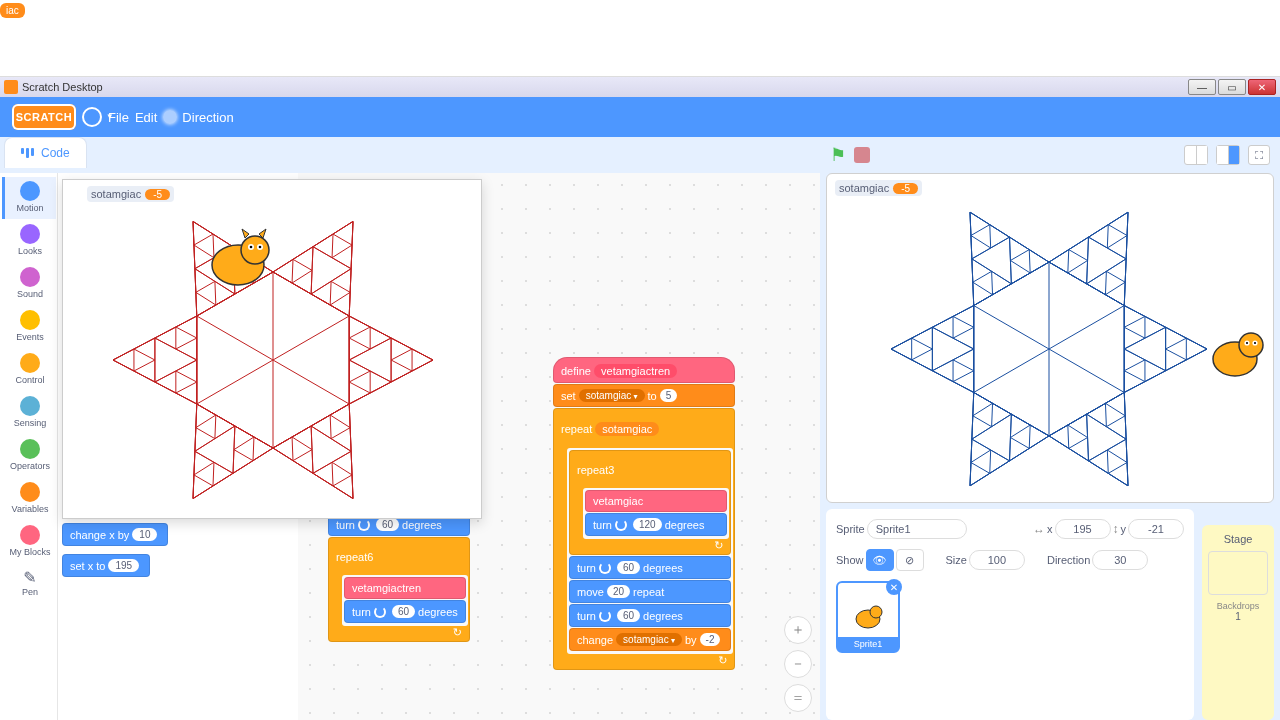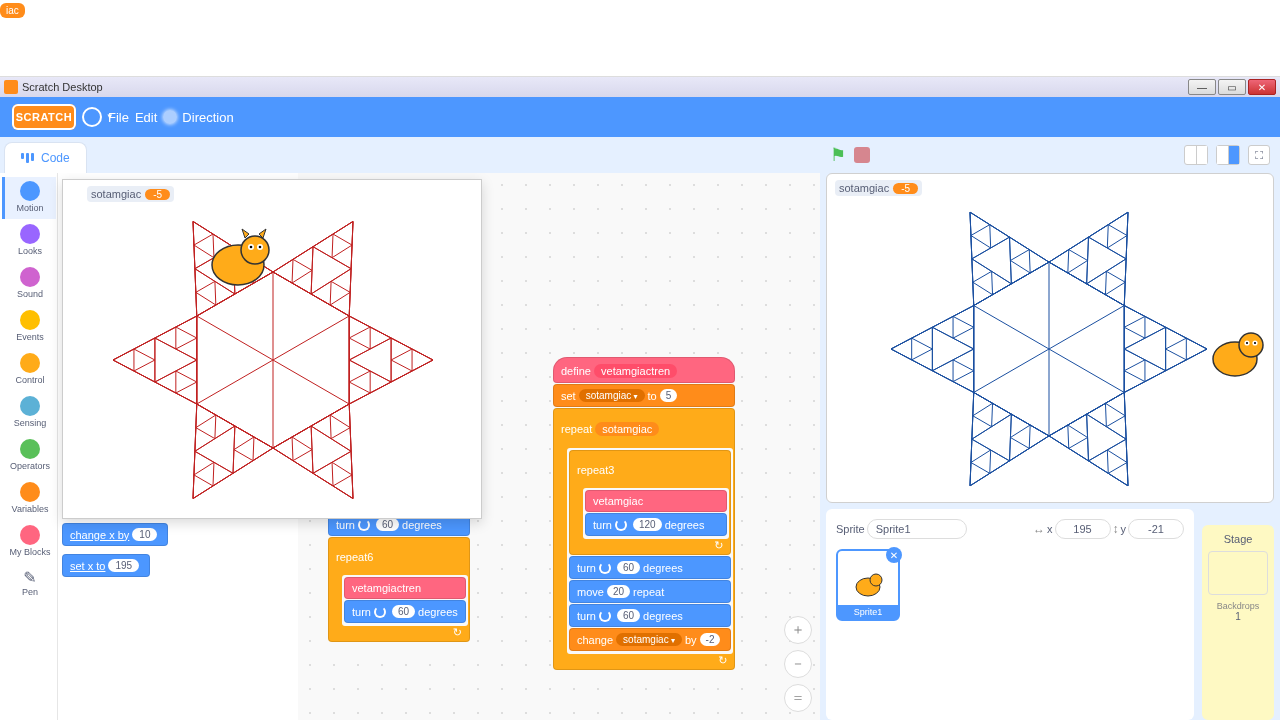--- a/index.html
+++ b/index.html
@@ -18,39 +18,39 @@
   .logo { width:64px; height:26px; background:#ff8c1a; border-radius:6px; display:flex; align-items:center; justify-content:center; font-weight:bold; font-size:11px; color:#fff; letter-spacing:0.5px; box-shadow:0 0 0 2px #fff inset;}
   .menubar .globe { width:20px; height:20px; border:2px solid #fff; border-radius:50%; position:relative;}
   .menubar .globe::after { content:'▾'; position:absolute; right:-12px; top:2px; font-size:9px;}
   .menubar .mitem { font-size:13px; cursor:pointer; }
   .menubar .tut { display:flex; align-items:center; gap:5px;}
   .menubar .bulb { width:14px; height:14px; border-radius:50%; background:#fff8; box-shadow:0 0 4px #fff;}
   
   .workspace { display:flex; height: calc(720px - 77px - 20px - 40px); background:#e5f0ff; }
   
   .left { width: 820px; display:flex; flex-direction:column; background:#fff; }
-  .tabs { height:36px; display:flex; align-items:flex-end; padding-left:4px; background:#e5f0ff;}
+  .tabs { height:36px; display:flex; align-items:flex-start; padding-left:4px; background:#e5f0ff;}
   .tab { background:#fff; border-radius:8px 8px 0 0; padding:8px 16px; font-size:12px; color:#4d97ff; display:flex; align-items:center; gap:6px; border:1px solid #d9e3f2; border-bottom:none;}
   .tab-ico { width:14px; height:10px; display:flex; gap:2px;}
   .tab-ico span { width:3px; background:#4d97ff; border-radius:1px;}
   .tab-ico span:nth-child(1){height:6px} .tab-ico span:nth-child(2){height:10px} .tab-ico span:nth-child(3){height:8px}
   
   .editor { flex:1; display:flex; position:relative; overflow:hidden;}
   
   .cat-col { width:58px; background:#fff; border-right:1px solid #e6e6e6; padding-top:4px; display:flex; flex-direction:column; align-items:center; gap:1px;}
   .cat { width:54px; padding:4px 0 6px; text-align:center; cursor:pointer; border-left:3px solid transparent;}
   .cat.sel { background:#e9f1ff; border-left-color:#4d97ff;}
   .cat .dot { width:20px; height:20px; border-radius:50%; margin:0 auto 2px;}
   .cat .nm { font-size:9px; color:#575e75;}
   .pen-ico { font-size:16px; }
   
   .palette { width: 240px; background:#fff; padding:6px 4px; overflow:hidden; position:relative;}
   .pal-title { font-size:13px; color:#575e75; margin:2px 0 6px 4px; font-weight:500;}
   .block { display:inline-flex; align-items:center; background:#4c97ff; color:#fff; font-size:11px; padding:5px 8px; border-radius:4px; margin:4px 0; box-shadow:0 0 0 1px rgba(0,0,0,0.12) inset; position:relative;}
-  .block.motion { background:#4c97ff;text-decoration:underline;}
+  .block.motion { background:#4c97ff;}
   .block .pill { background:#fff; color:#575e75; border-radius:10px; padding:1px 7px; margin:0 3px; font-size:10px;}
   .block .dd { background:#3a7fe0; color:#fff; border-radius:10px; padding:1px 8px; margin:0 3px; font-size:10px;}
   .block .dd::after{content:' ▾'; font-size:8px;}
   .block-row { display:block; }
   
   .canvas { flex:1; background:#f9f9f9; position:relative; background-image: radial-gradient(#ddd 1px, transparent 1px); background-size: 24px 24px;}
   
   .script-stack { position:absolute; }
   .blk { color:#fff; font-size:11px; padding:5px 8px; border-radius:4px; margin-bottom:1px; display:flex; align-items:center; box-shadow:0 0 0 1px rgba(0,0,0,0.12) inset;}
   .blk.hat { border-radius:14px 14px 4px 4px; padding-top:7px;margin-top:24px;}
@@ -894,20 +894,31 @@
           <label>Sprite</label>
           <input class="name" value="Sprite1" style="">
           <span style="flex:1"></span>
           <span class="xy-ico">↔</span>
           <label>x</label>
           <input value="195" style="">
           <span class="xy-ico">↕</span>
           <label>y</label>
           <input value="-21" style="">
         </div>
+        <div class="info-strip">
+          <label>Show</label>
+          <div class="eyebtn on">👁</div>
+          <div class="eyebtn">⊘</div>
+          <span style="width:18px"></span>
+          <label>Size</label>
+          <input value="100" style="">
+          <span style="width:18px"></span>
+          <label>Direction</label>
+          <input value="30" style="">
+        </div>
         <div class="bottom-row">
           <div class="sprite-list">
             <div class="sprite-tile">
               <div class="del">✕</div>
               <svg class="cat-sprite">
                 <ellipse cx="17" cy="17" rx="12" ry="9" fill="#ffab19" stroke="#333"></ellipse>
                 <circle cx="25" cy="10" r="6" fill="#ffab19" stroke="#333"></circle>
               </svg>
               <div class="lbl">Sprite1</div>
             </div>

